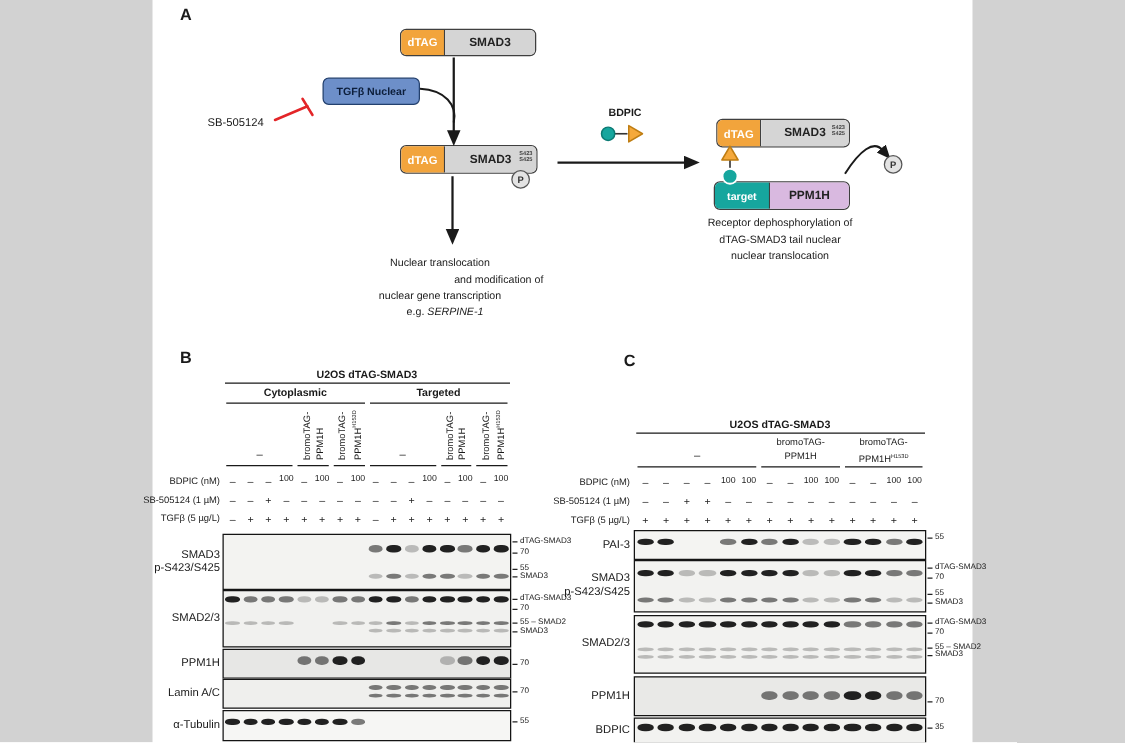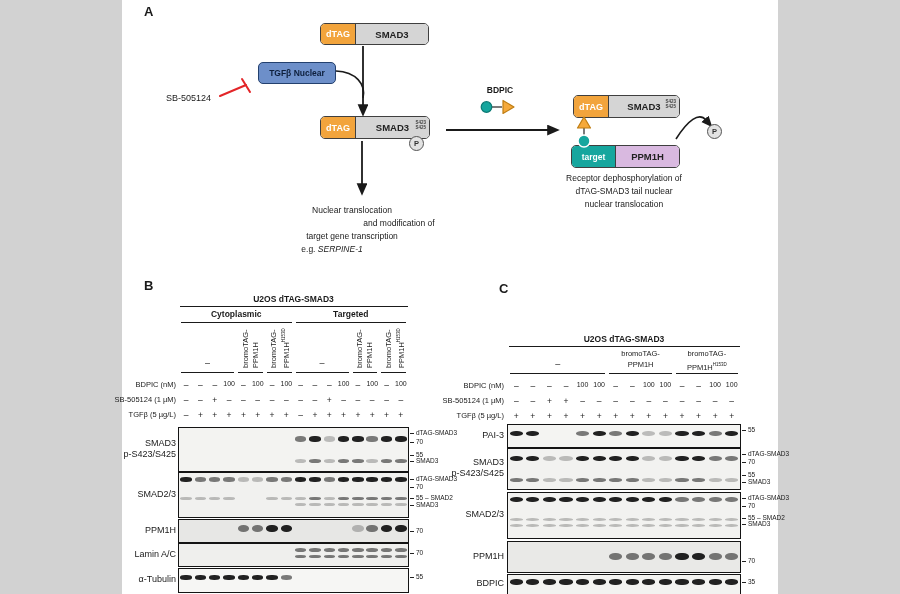--- a/index.html
+++ b/index.html
@@ -46,22 +46,22 @@
     <div class="seg tagseg" style="width:35px;background:#F2A43C;">dTAG</div>
     <div class="seg bodyseg" style="background:#D5D5D5;">
       <span>SMAD3</span>
       <span class="sites"><span>S423</span><br><span>S425</span></span>
     </div>
   </div>
   <div class="pcirc" style="left:409px;top:136px;">P</div>
 
   <div class="txt ctr small-note" style="left:352px;top:204px;">Nuclear translocation</div>
   <div class="txt ctr small-note" style="left:351px;top:217px;margin-left:48px;">and modification of</div>
-  <div class="txt ctr small-note" style="left:352px;top:230px;">target gene transcription</div>
-  <div class="txt ctr small-note" style="left:332px;top:243px;"><span>e.g. </span><i>SERPINE-1</i></div>
+  <div class="txt ctr small-note" style="left:352px;top:230px;">nuclear gene transcription</div>
+  <div class="txt ctr small-note" style="left:356px;top:243px;"><span>e.g. </span><i>SERPINE-1</i></div>
 
   <div class="txt ctr" style="left:500px;top:85px;font-size:8.5px;font-weight:600;">BDPIC</div>
 
   <div class="box" style="left:573px;top:95px;width:105px;height:21px;">
     <div class="seg tagseg" style="width:35px;background:#F2A43C;">dTAG</div>
     <div class="seg bodyseg" style="background:#D5D5D5;">
       <span>SMAD3</span>
       <span class="sites"><span>S423</span><br><span>S425</span></span>
     </div>
   </div>

